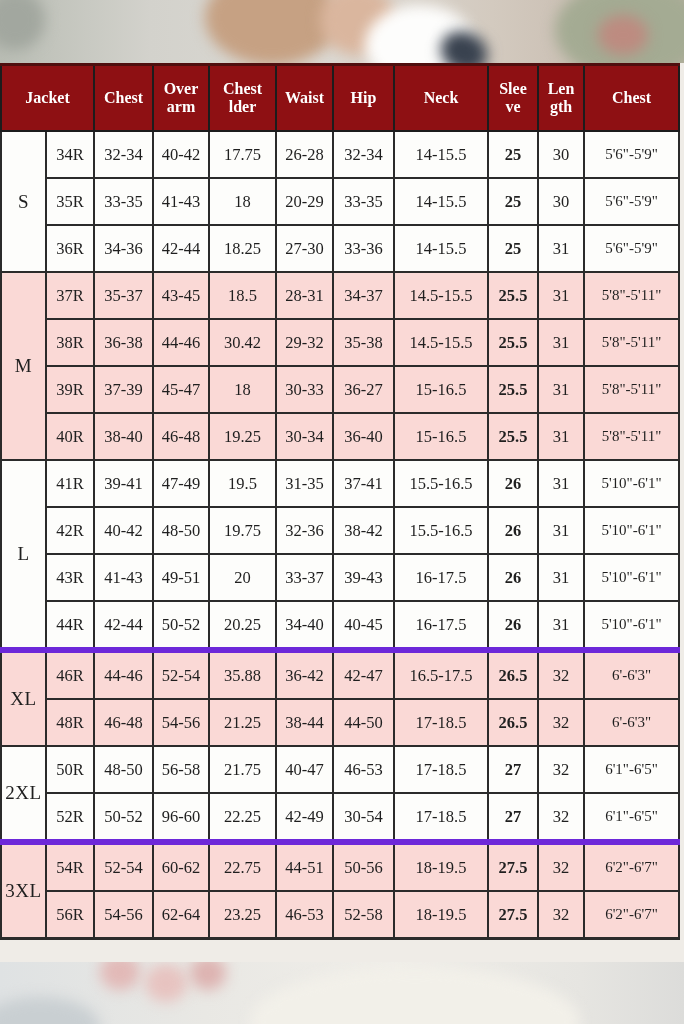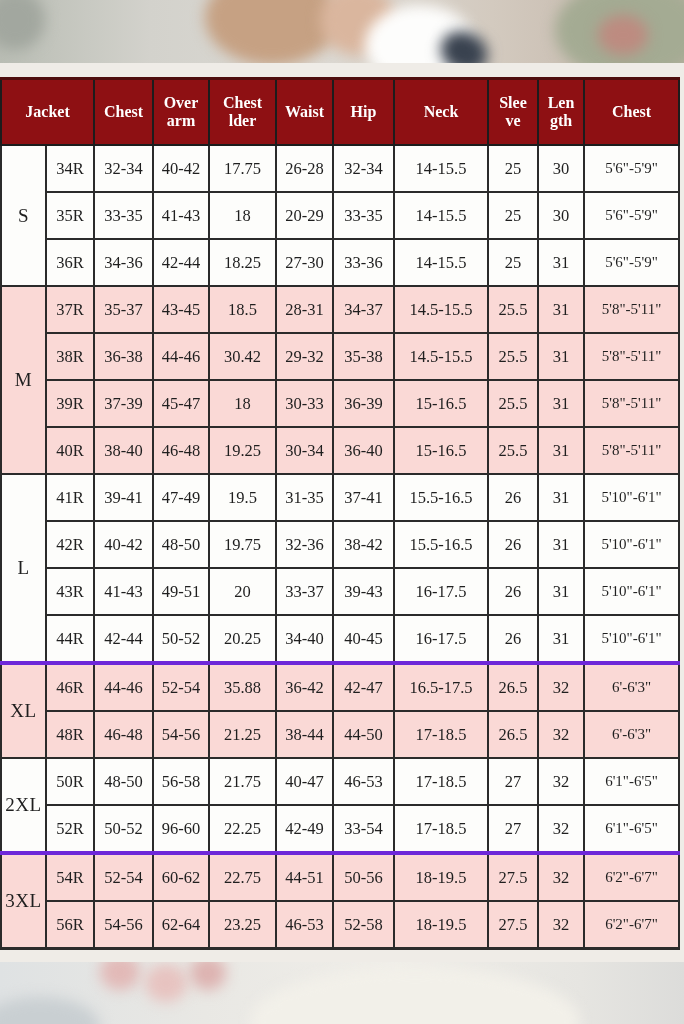--- a/index.html
+++ b/index.html
@@ -21,32 +21,32 @@
   .b-foliage{left:555px;top:-20px;width:150px;height:100px;background:#a4ab93;}
   .b-red{left:598px;top:15px;width:50px;height:40px;background:#bd8b80;}
   .b-leftdark{left:-15px;top:-10px;width:60px;height:60px;background:#a2a79f;}
   .b-flower1{left:100px;top:-8px;width:40px;height:36px;background:#e2b9b7;}
   .b-flower2{left:145px;top:2px;width:42px;height:38px;background:#e7c3c0;}
   .b-flower3{left:190px;top:-6px;width:36px;height:34px;background:#ddb3b1;}
   .b-suit{left:250px;top:5px;width:330px;height:110px;background:#f2f0e9;}
   .b-shadow{left:-20px;top:35px;width:120px;height:60px;background:#c9cfd2;}
 
   
-  table{position:absolute;top:77px;left:0;width:678px;border-collapse:collapse;
+  table{position:absolute;top:63px;left:0;width:678px;border-collapse:collapse;
         table-layout:fixed;border-top:3px solid #4f0e0e;border-bottom:3px solid #2b2b2b;
         border-left:2px solid #2b2b2b;border-right:2px solid #2b2b2b;}
   th{background:#8e1013;color:#ffffff;font-weight:bold;font-size:16px;line-height:1.15;
      border:2px solid #1c1c1c;height:64px;padding:0 2px;text-align:center;}
   td{border:2px solid #2b2b2b;height:45px;text-align:center;vertical-align:middle;
      font-size:16.5px;color:#1f1f1f;padding:0 1px;white-space:nowrap;overflow:hidden;}
   tr.white td{background:#fdfdfb;}
   tr.pink td{background:#fad9d6;}
-  tr.sep td{border-top:4px solid #6d28d9;}
+  tr.sep td{border-top:6px solid #6d28d9;}
   td.grp{font-size:19px;letter-spacing:0.5px;}
-  td.bold{font-weight:normal;}
+  td.bold{font-weight:bold;}
   td.hgt{font-size:15px;}
 </style>
 </head>
 <body>
 
 <div class="stage">
 
   <div class="photo photo-top">
     <div class="blob b-leftdark"></div>
     <div class="blob b-beard"></div>
@@ -147,21 +147,21 @@
           <td class="bold">25.5</td>
           <td>31</td>
           <td class="hgt">5'8"-5'11"</td>
         </tr>
         <tr class="pink">
           <td>39R</td>
           <td>37-39</td>
           <td>45-47</td>
           <td>18</td>
           <td>30-33</td>
-          <td>36-39</td>
+          <td>36-27</td>
           <td>15-16.5</td>
           <td class="bold">25.5</td>
           <td>31</td>
           <td class="hgt">5'8"-5'11"</td>
         </tr>
         <tr class="pink">
           <td>40R</td>
           <td>38-40</td>
           <td>46-48</td>
           <td>19.25</td>
@@ -258,21 +258,21 @@
           <td class="bold">27</td>
           <td>32</td>
           <td class="hgt">6'1"-6'5"</td>
         </tr>
         <tr class="white">
           <td>52R</td>
           <td>50-52</td>
           <td>96-60</td>
           <td>22.25</td>
           <td>42-49</td>
-          <td>33-54</td>
+          <td>30-54</td>
           <td>17-18.5</td>
           <td class="bold">27</td>
           <td>32</td>
           <td class="hgt">6'1"-6'5"</td>
         </tr>
         <tr class="pink sep">
           <td rowspan="2" class="grp">3XL</td>
           <td>54R</td>
           <td>52-54</td>
           <td>60-62</td>

